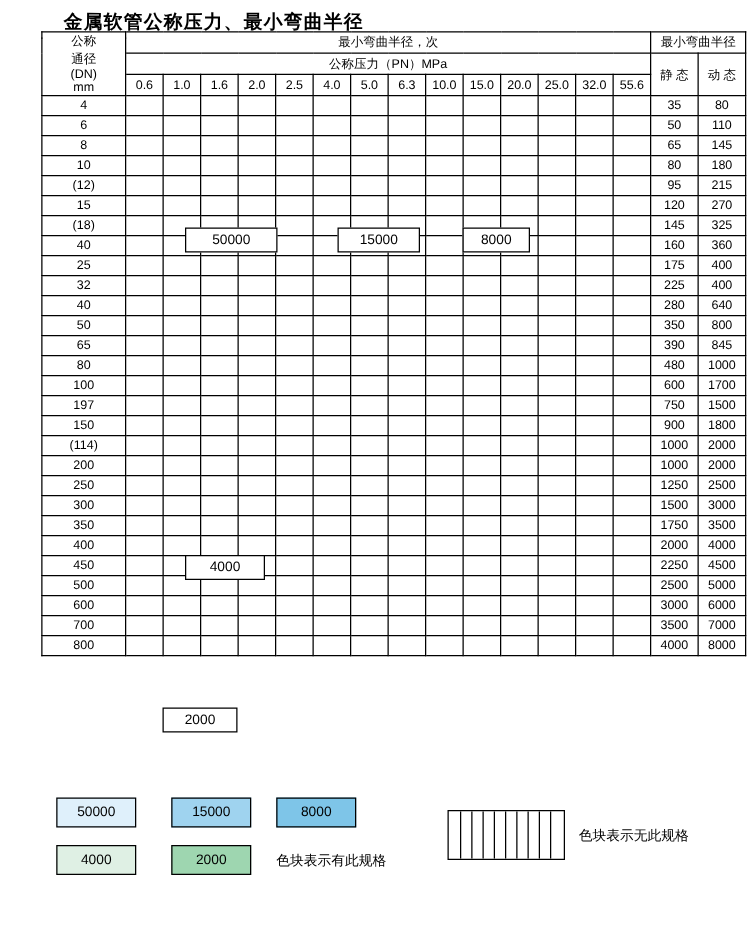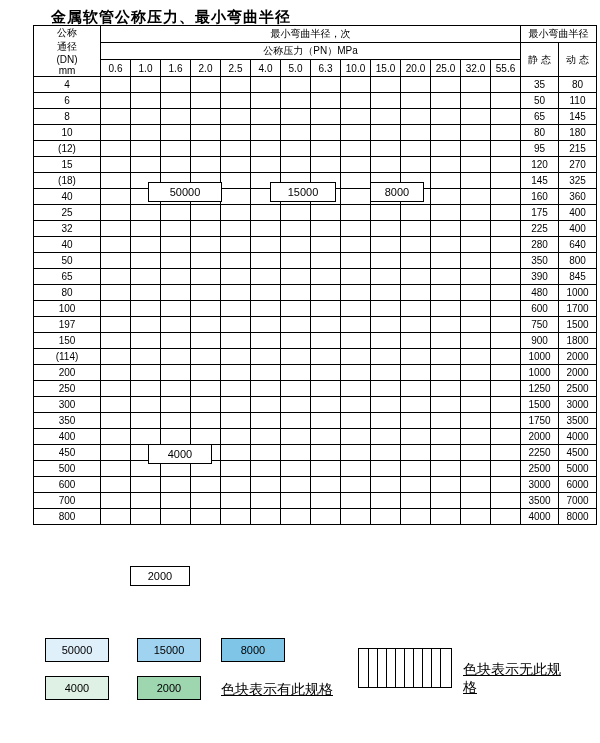--- a/index.html
+++ b/index.html
@@ -67,21 +67,21 @@
 
   
   .legend{position:absolute;left:33px;top:636px;width:540px;height:80px;}
   .lg-box{
     position:absolute;
     width:62px;height:22px;
     border:1px solid #000;
     font-size:11px;
     text-align:center;line-height:22px;
   }
-  .lg-txt{position:absolute;font-size:14px;font-family:"DejaVu Sans",sans-serif;text-decoration:underline;}
+  .lg-txt{position:absolute;font-size:11px;font-family:"DejaVu Sans",sans-serif;}
 
   .striped{
     position:absolute;
     width:92px;height:38px;
     border:1px solid #000;
     background:#fff;
     overflow:hidden;
   }
   .striped i{
     position:absolute;top:0;bottom:0;width:1px;background:#000;

